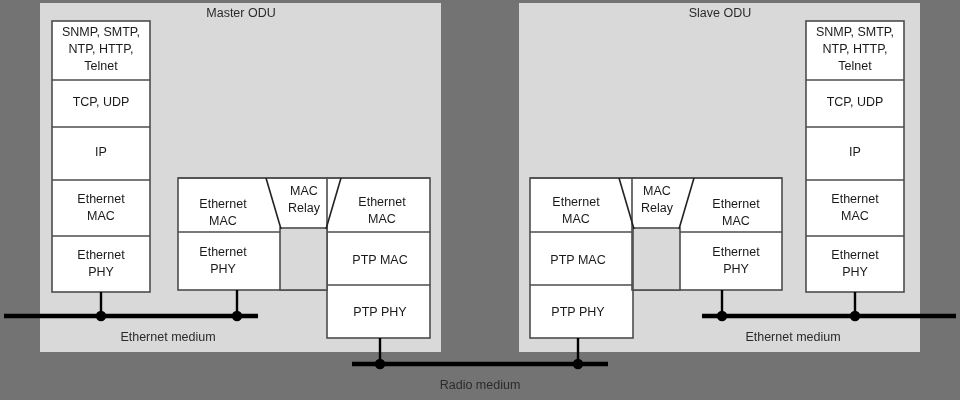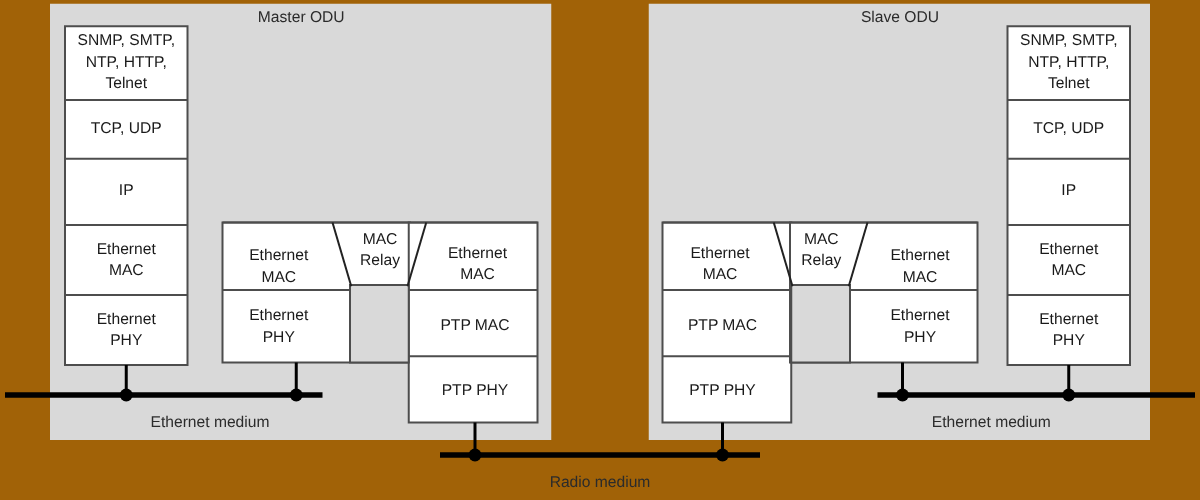--- a/index.html
+++ b/index.html
@@ -1,16 +1,16 @@
 <!DOCTYPE html>
 <html><head>
 <meta charset="utf-8">
 <style>
   html,body{margin:0;padding:0;background:#ffffff;}
-  #stage{position:relative;width:960px;height:400px;background:#a16207;
+  #stage{position:relative;width:960px;height:400px;background:#737373;
          font-family:"Liberation Sans",sans-serif;overflow:hidden;}
   svg{display:block;}
   .panel{fill:#d9d9d9;}
   .box{fill:#ffffff;stroke:#4d4d4d;stroke-width:1.6;}
   .notch{fill:#d9d9d9;stroke:#4d4d4d;stroke-width:1.6;}
   .sep{stroke:#4d4d4d;stroke-width:1.6;}
   .diag{stroke:#222222;stroke-width:1.6;fill:none;}
   .wire{stroke:#000000;stroke-width:2.4;}
   .bus{stroke:#000000;stroke-width:4.4;}
   .node{fill:#000000;}

